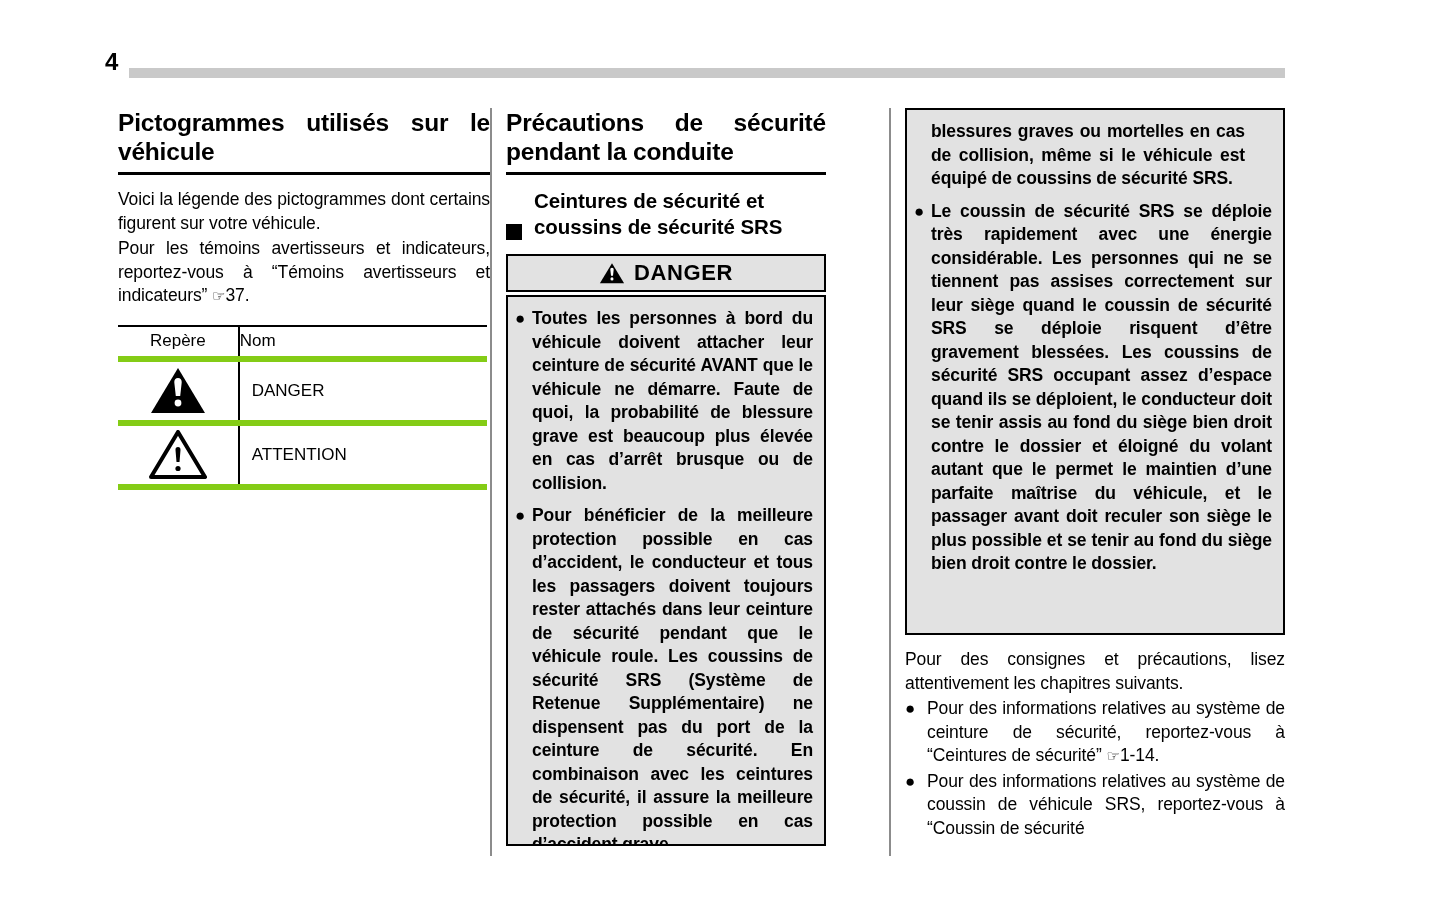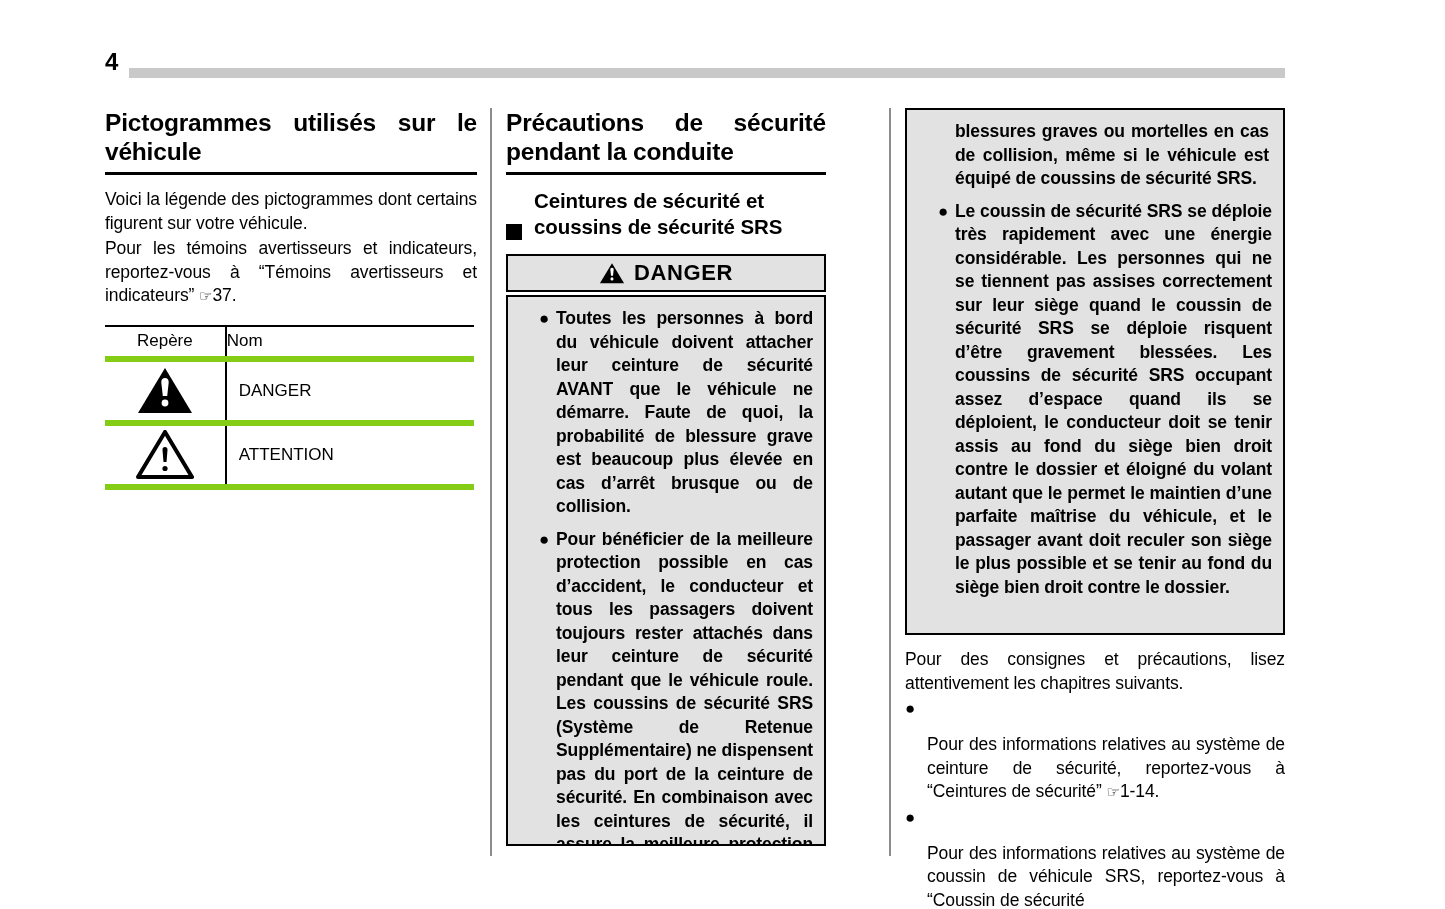--- a/index.html
+++ b/index.html
@@ -40,21 +40,21 @@
     width: 1156px;
     height: 10px;
     background: #c9c9c9;
   }
 
   
   .column {
     position: absolute;
     top: 108px;
   }
-  #col1 { left: 105px;  width: 372px; }
+  #col1 { left: 118px;  width: 372px; }
   #col2 { left: 506px;  width: 320px; }
   #col3 { left: 905px;  width: 380px; }
 
   .col-divider {
     position: absolute;
     top: 108px;
     width: 2px;
     height: 748px;
     background: #8c8c8c;
   }
@@ -160,21 +160,21 @@
   .danger-header-label {
     font-size: 22px;
     font-weight: bold;
     letter-spacing: 0.6px;
     margin-left: 9px;
   }
 
   .danger-body {
     border: 2.5px solid #000;
     background: #e2e2e2;
-    padding: 10px 11px 8px 26px;
+    padding: 10px 11px 8px 2px;
     box-sizing: border-box;
   }
   #col2 .danger-body { height: 551px; overflow: hidden; }
   #col3 .danger-body { height: 527px; }
 
   .danger-li {
     display: flex;
     align-items: flex-start;
     margin-bottom: 9px;
   }
@@ -216,21 +216,21 @@
   .plain-li {
     display: flex;
     align-items: flex-start;
   }
   .plain-bullet {
     flex: 0 0 auto;
     width: 22px;
     font-size: 17px;
     line-height: 23.5px;
   }
-  .plain-li .body-text { flex: 1 1 auto; margin-top: 36px; }
+  .plain-li .body-text { flex: 1 1 auto; }
 </style>
 </head>
 <body>
 
 <div id="page-header">
   <div id="page-number">4</div>
   <div id="header-rule"></div>
 </div>
 
 <div class="col-divider" id="divider1"></div>

